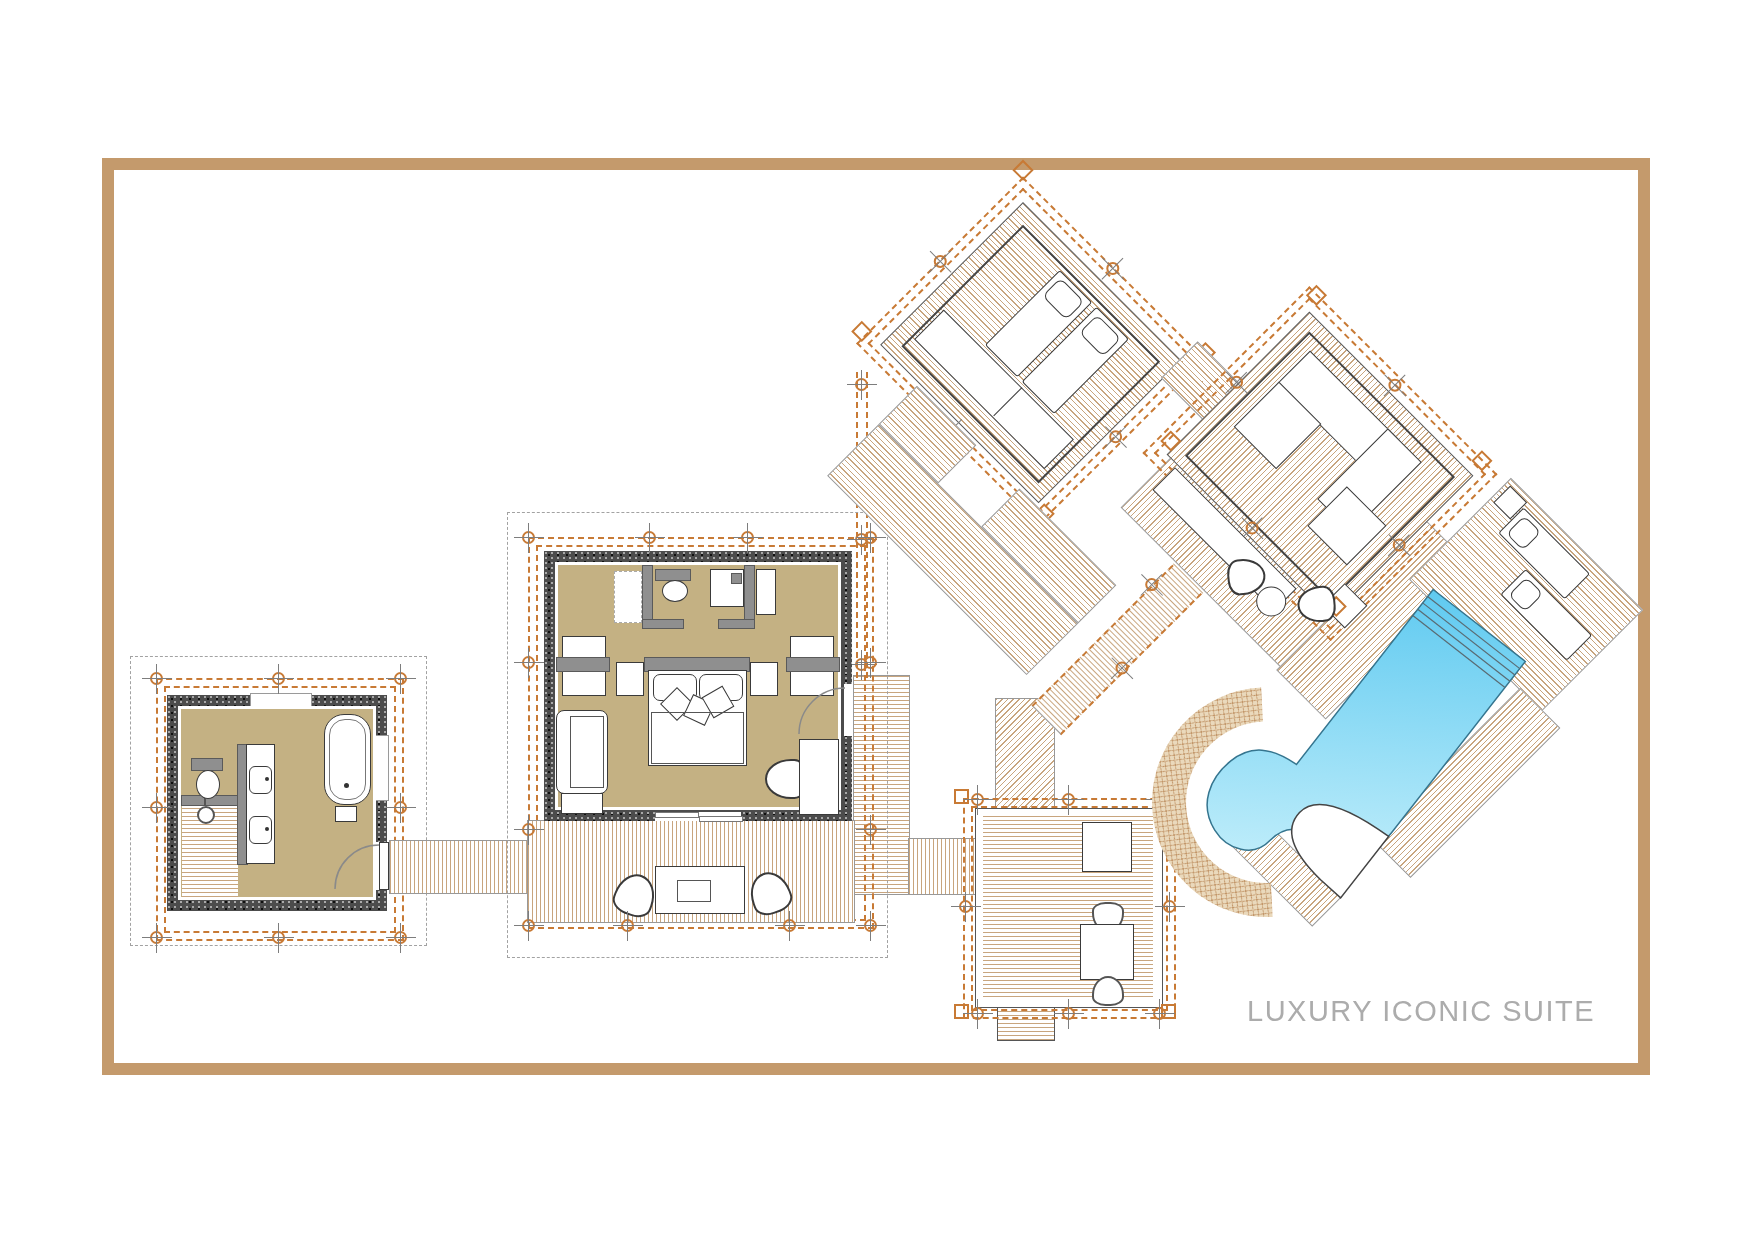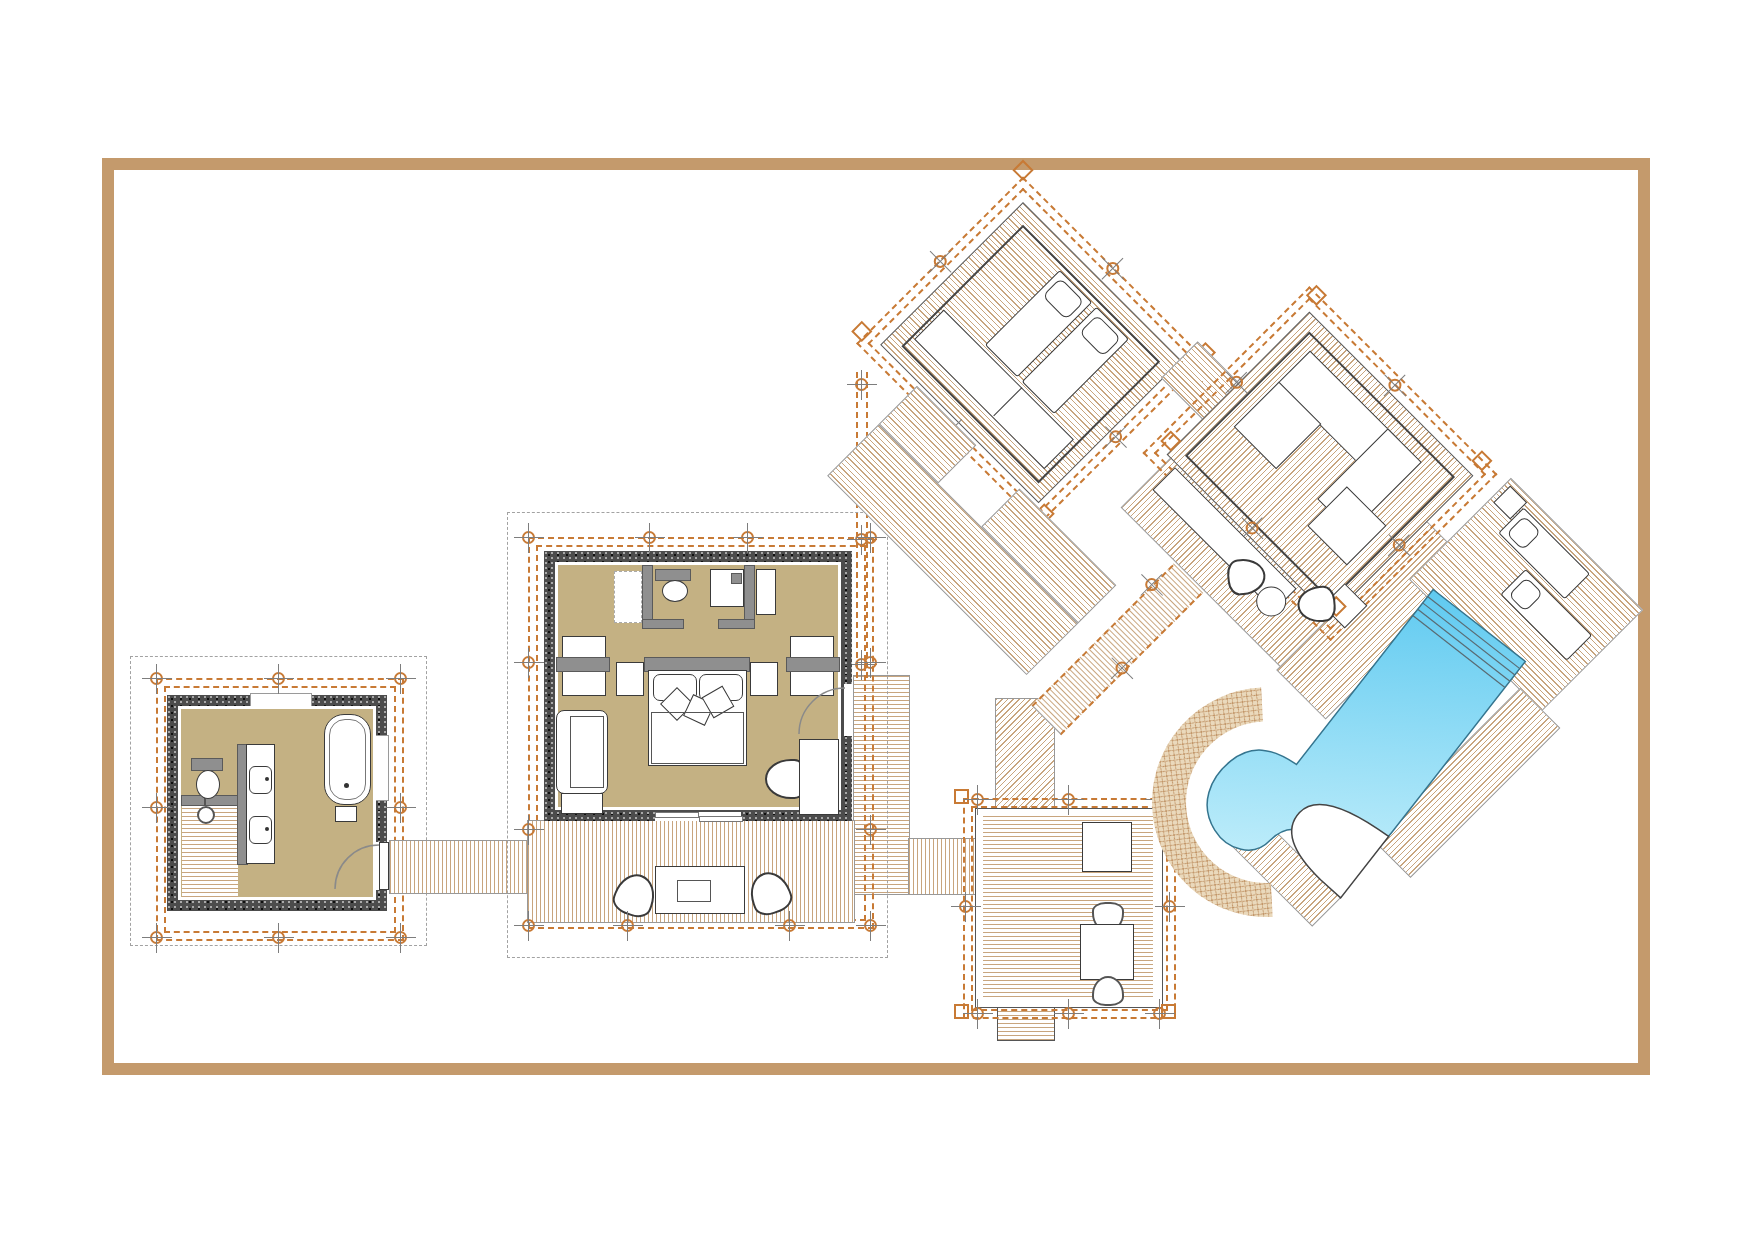--- a/index.html
+++ b/index.html
@@ -250,13 +250,14 @@
       </g>
       <path d="M 695 212 C 640 214 612 226 610 248 C 608 272 630 284 668 288 L 695 290 Z" fill="#fff" stroke="#444" stroke-width="1.5"></path>
     </svg>
   </div>
 
   <svg class="a" width="1754" height="1239" viewBox="0 0 1754 1239" style="left:0;top:0;pointer-events:none">
     <path d="M 379 845 A 44 44 0 0 0 335 889" fill="none" stroke="#8a8a8a" stroke-width="1.5"></path>
     <path d="M 845 688 A 46 46 0 0 0 799 734" fill="none" stroke="#8a8a8a" stroke-width="1.5"></path>
   </svg>
 
+  <div class="a title" style="left:1247px;top:995px">LUXURY ICONIC SUITE</div>
 </div>
 
 </body></html>

